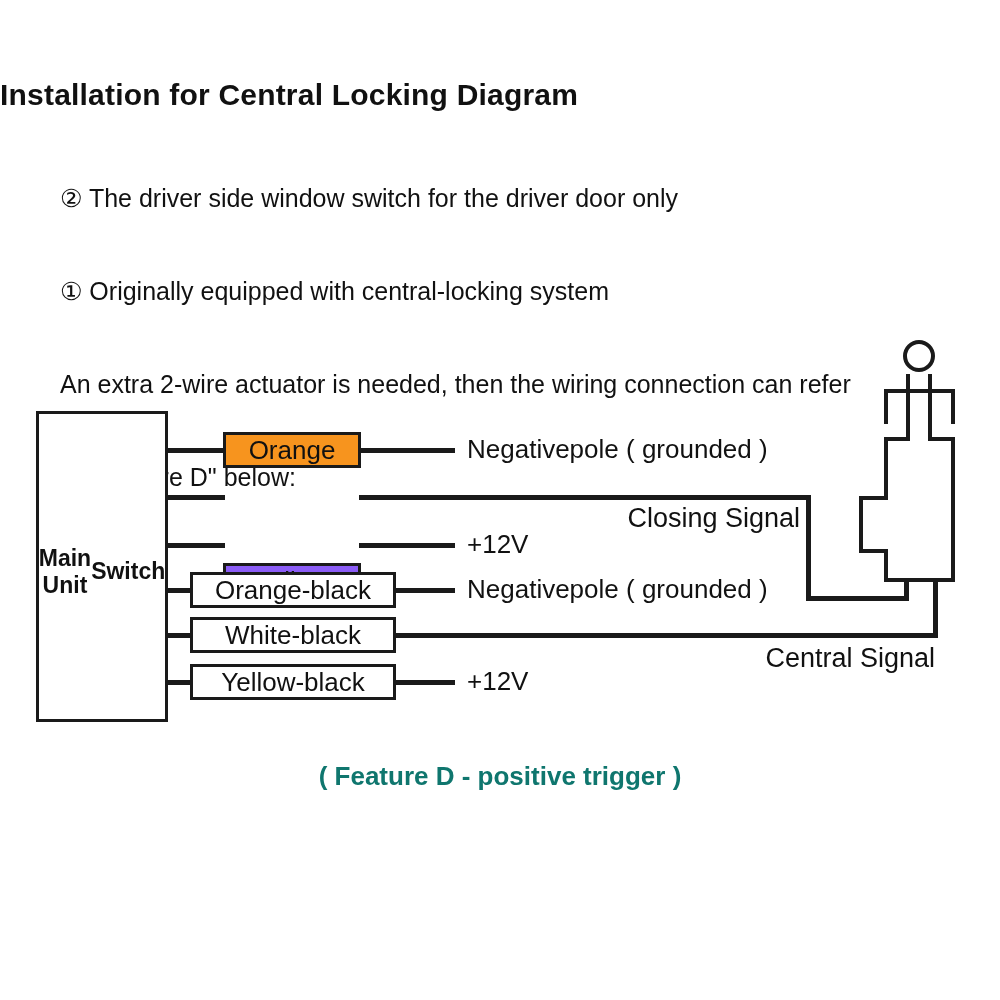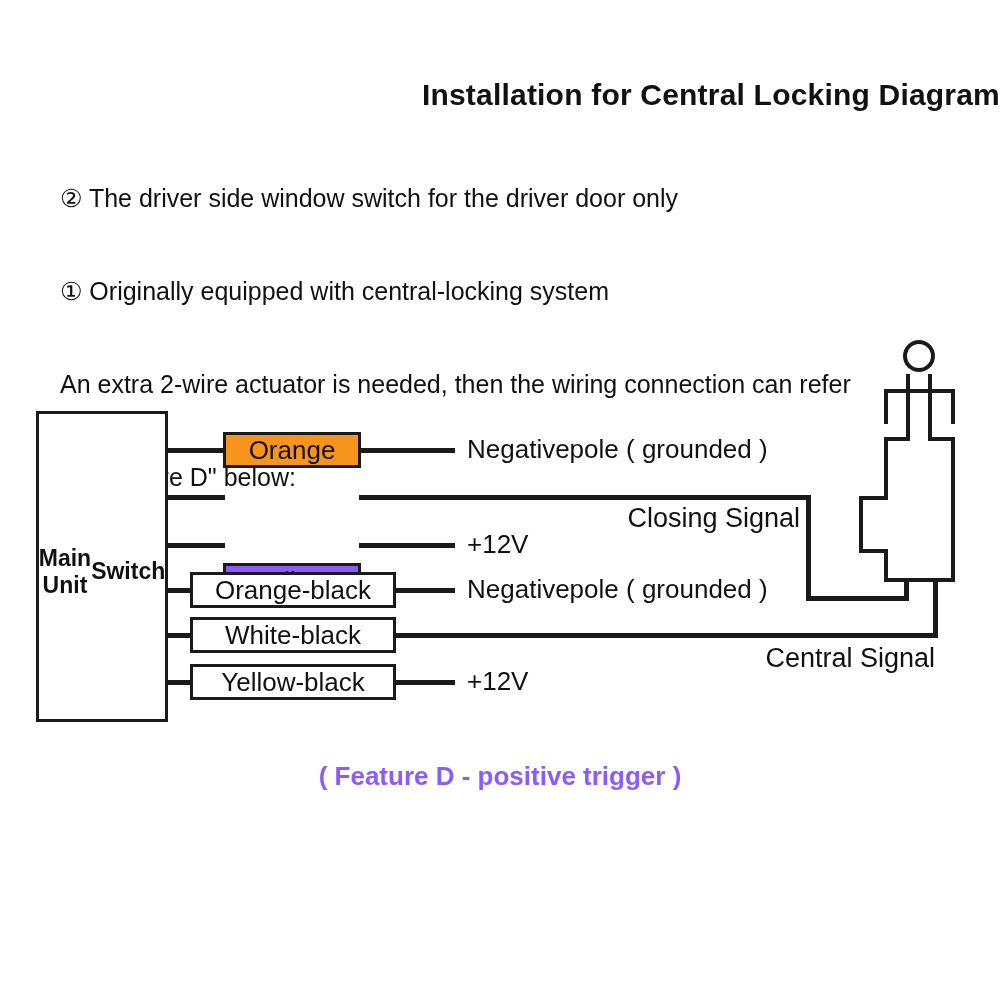--- a/index.html
+++ b/index.html
@@ -1,21 +1,21 @@
 <!DOCTYPE html>
 <html><head>
 <meta charset="utf-8">
 <style>
   html,body{margin:0;padding:0;background:#ffffff;}
   .page{
     position:relative;width:1000px;height:1000px;background:#ffffff;overflow:hidden;
     font-family:"Liberation Sans","DejaVu Sans",sans-serif;color:#111;
   }
   .title{
-    position:absolute;left:0;top:78px;width:1000px;text-align:right;
+    position:absolute;left:0;top:78px;width:1000px;text-align:left;
     font-size:30px;font-weight:bold;letter-spacing:0.2px;
   }
   .instructions{
     position:absolute;left:60px;top:121px;width:900px;
     font-size:25px;line-height:31px;white-space:pre;
   }
   
   .ln{position:absolute;background:#1a1a1a;}
   .h5{height:5px;} .w5{width:5px;}
   .h4{height:4px;} .w4{width:4px;}
@@ -119,15 +119,15 @@
     <div class="ln w4" style="left:859px;top:496px;height:57px;"></div>
     <div class="ln h4" style="left:859px;top:549px;width:29px;"></div>
     <div class="ln w4" style="left:884px;top:549px;height:33px;"></div>
     <div class="ln w4" style="left:951px;top:437px;height:145px;"></div>
     <div class="ln h4" style="left:884px;top:578px;width:71px;"></div>
 
     <div class="ln w5" style="left:904px;top:580px;height:20px;"></div>
     <div class="ln w5" style="left:933px;top:580px;height:56px;"></div>
   </div>
 
-  <div class="caption" style="color: #8b5cf6;">( Feature D - positive trigger )</div>
+  <div class="caption" style="color: #0f766e;">( Feature D - positive trigger )</div>
 
 </div>
 
 </body></html>

